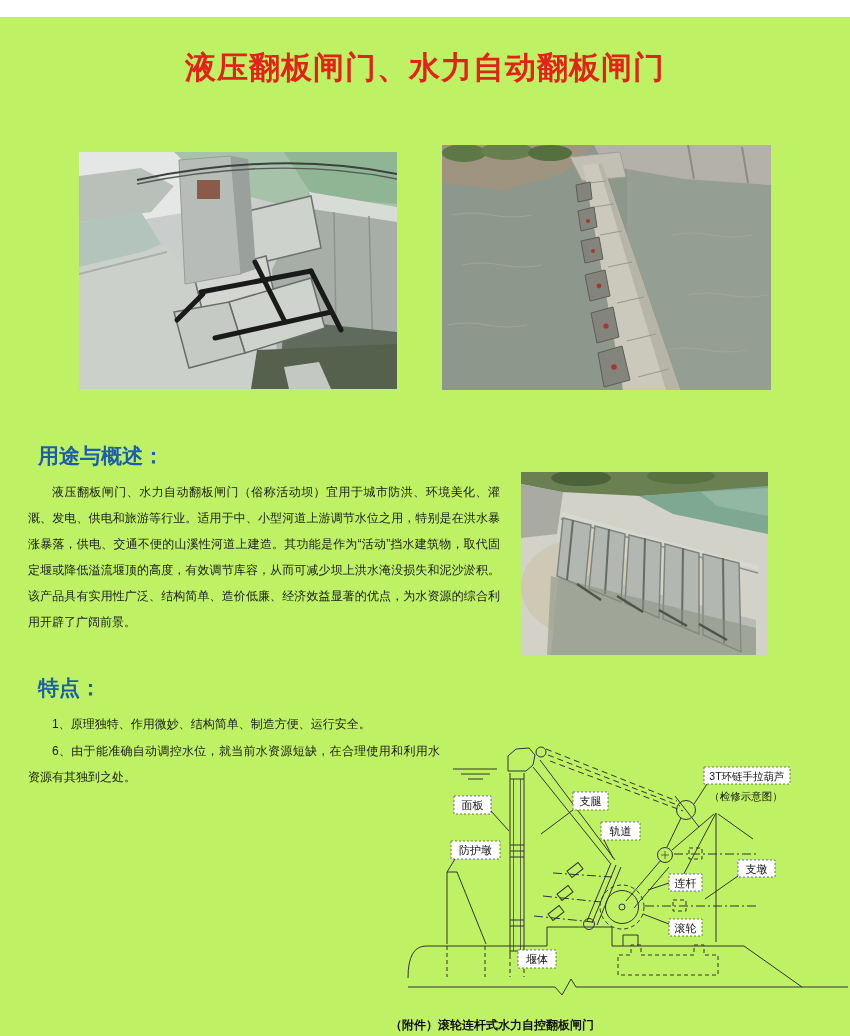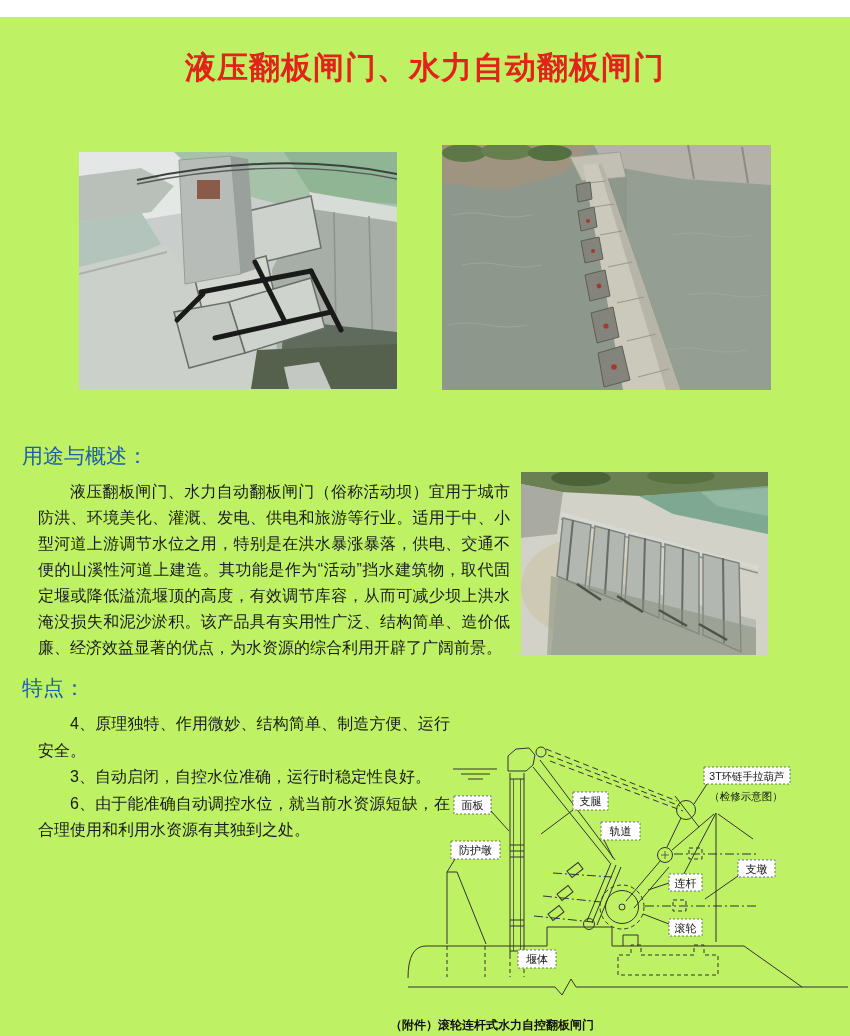--- a/index.html
+++ b/index.html
@@ -19,28 +19,28 @@
     color:#e2231a;
     letter-spacing:1px;
     margin:0;
   }
   .photo{position:absolute;overflow:hidden;background:#cfd3d2;}
   .photo svg{display:block;}
   #photo1{left:79px;top:135px;width:318px;height:237px;}
   #photo2{left:442px;top:128px;width:329px;height:245px;}
   #photo3{left:521px;top:455px;width:247px;height:183px;}
   .sec-heading{
-    position:absolute;left:22px;
-    font-size:21px;font-weight:normal;color:#1b5eaa;margin:0;
+    position:absolute;left:38px;
+    font-size:21px;font-weight:bold;color:#1b5eaa;margin:0;
   }
   #overview-heading{top:425px;}
   #features-heading{top:657px;}
   .body-text{
-    position:absolute;left:38px;
-    font-size:16px;line-height:26px;
+    position:absolute;left:28px;
+    font-size:12px;line-height:26px;
     text-align:justify;
     margin:0;
   }
   #overview-body{top:462px;width:472px;}
   #overview-body p{margin:0;text-indent:2em;}
   #features-list{top:694px;width:412px;line-height:26.5px;}
   #features-list p{margin:0;text-indent:2em;}
   #diagram{position:absolute;left:405px;top:698px;width:445px;height:290px;}
   #diagram svg{display:block;}
   .diagram-caption{
@@ -186,22 +186,21 @@
     </svg>
   </div>
 
   <h2 class="sec-heading" id="overview-heading">用途与概述：</h2>
   <div class="body-text" id="overview-body">
     <p>液压翻板闸门、水力自动翻板闸门（俗称活动坝）宜用于城市防洪、环境美化、灌溉、发电、供电和旅游等行业。适用于中、小型河道上游调节水位之用，特别是在洪水暴涨暴落，供电、交通不便的山溪性河道上建造。其功能是作为“活动”挡水建筑物，取代固定堰或降低溢流堰顶的高度，有效调节库容，从而可减少坝上洪水淹没损失和泥沙淤积。该产品具有实用性广泛、结构简单、造价低廉、经济效益显著的优点，为水资源的综合利用开辟了广阔前景。</p>
   </div>
 
   <h2 class="sec-heading" id="features-heading">特点：</h2>
   <div class="body-text" id="features-list">
-    <p>4、原理独特、作用微妙、结构简单、制造方便、运行安全。</p>
-    <p>3、自动启闭，自控水位准确，运行时稳定性良好。</p>
+    <p>1、原理独特、作用微妙、结构简单、制造方便、运行安全。</p>
     <p>6、由于能准确自动调控水位，就当前水资源短缺，在合理使用和利用水资源有其独到之处。</p>
   </div>
 
   <div id="diagram">
     <svg width="445" height="290" viewBox="0 0 445 290">
 
       <g>
         <line class="ln" x1="48" y1="54" x2="92" y2="54"></line>
         <line class="ln" x1="56" y1="59" x2="85" y2="59"></line>
         <line class="ln" x1="63" y1="64" x2="78" y2="64"></line>

